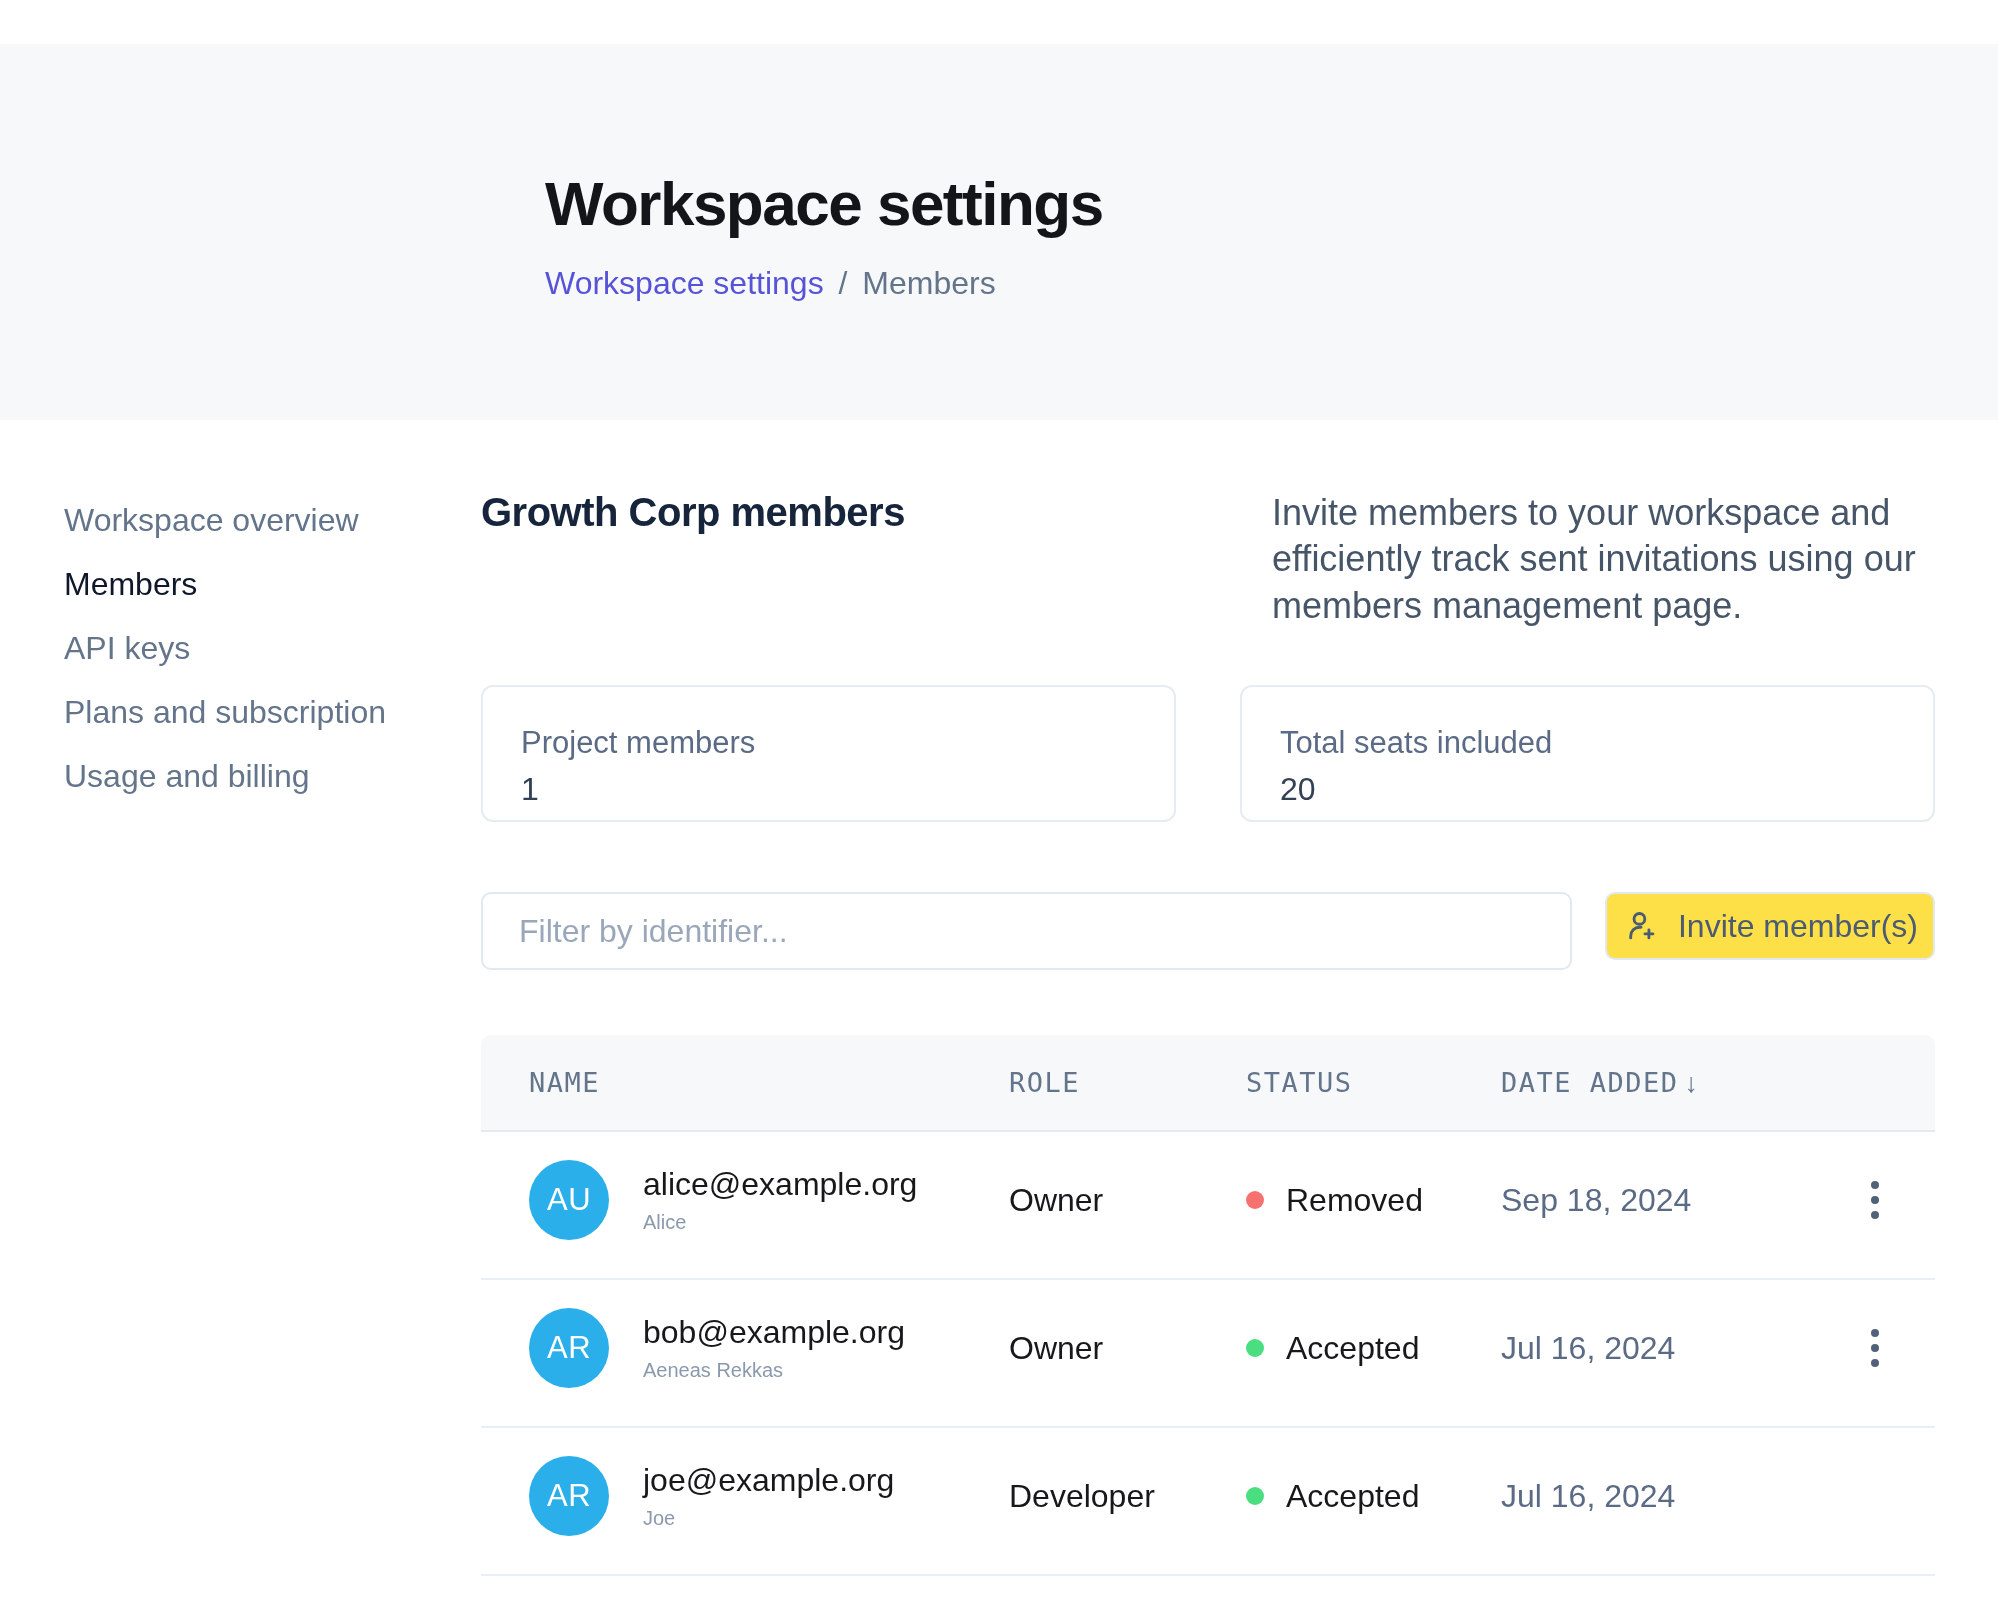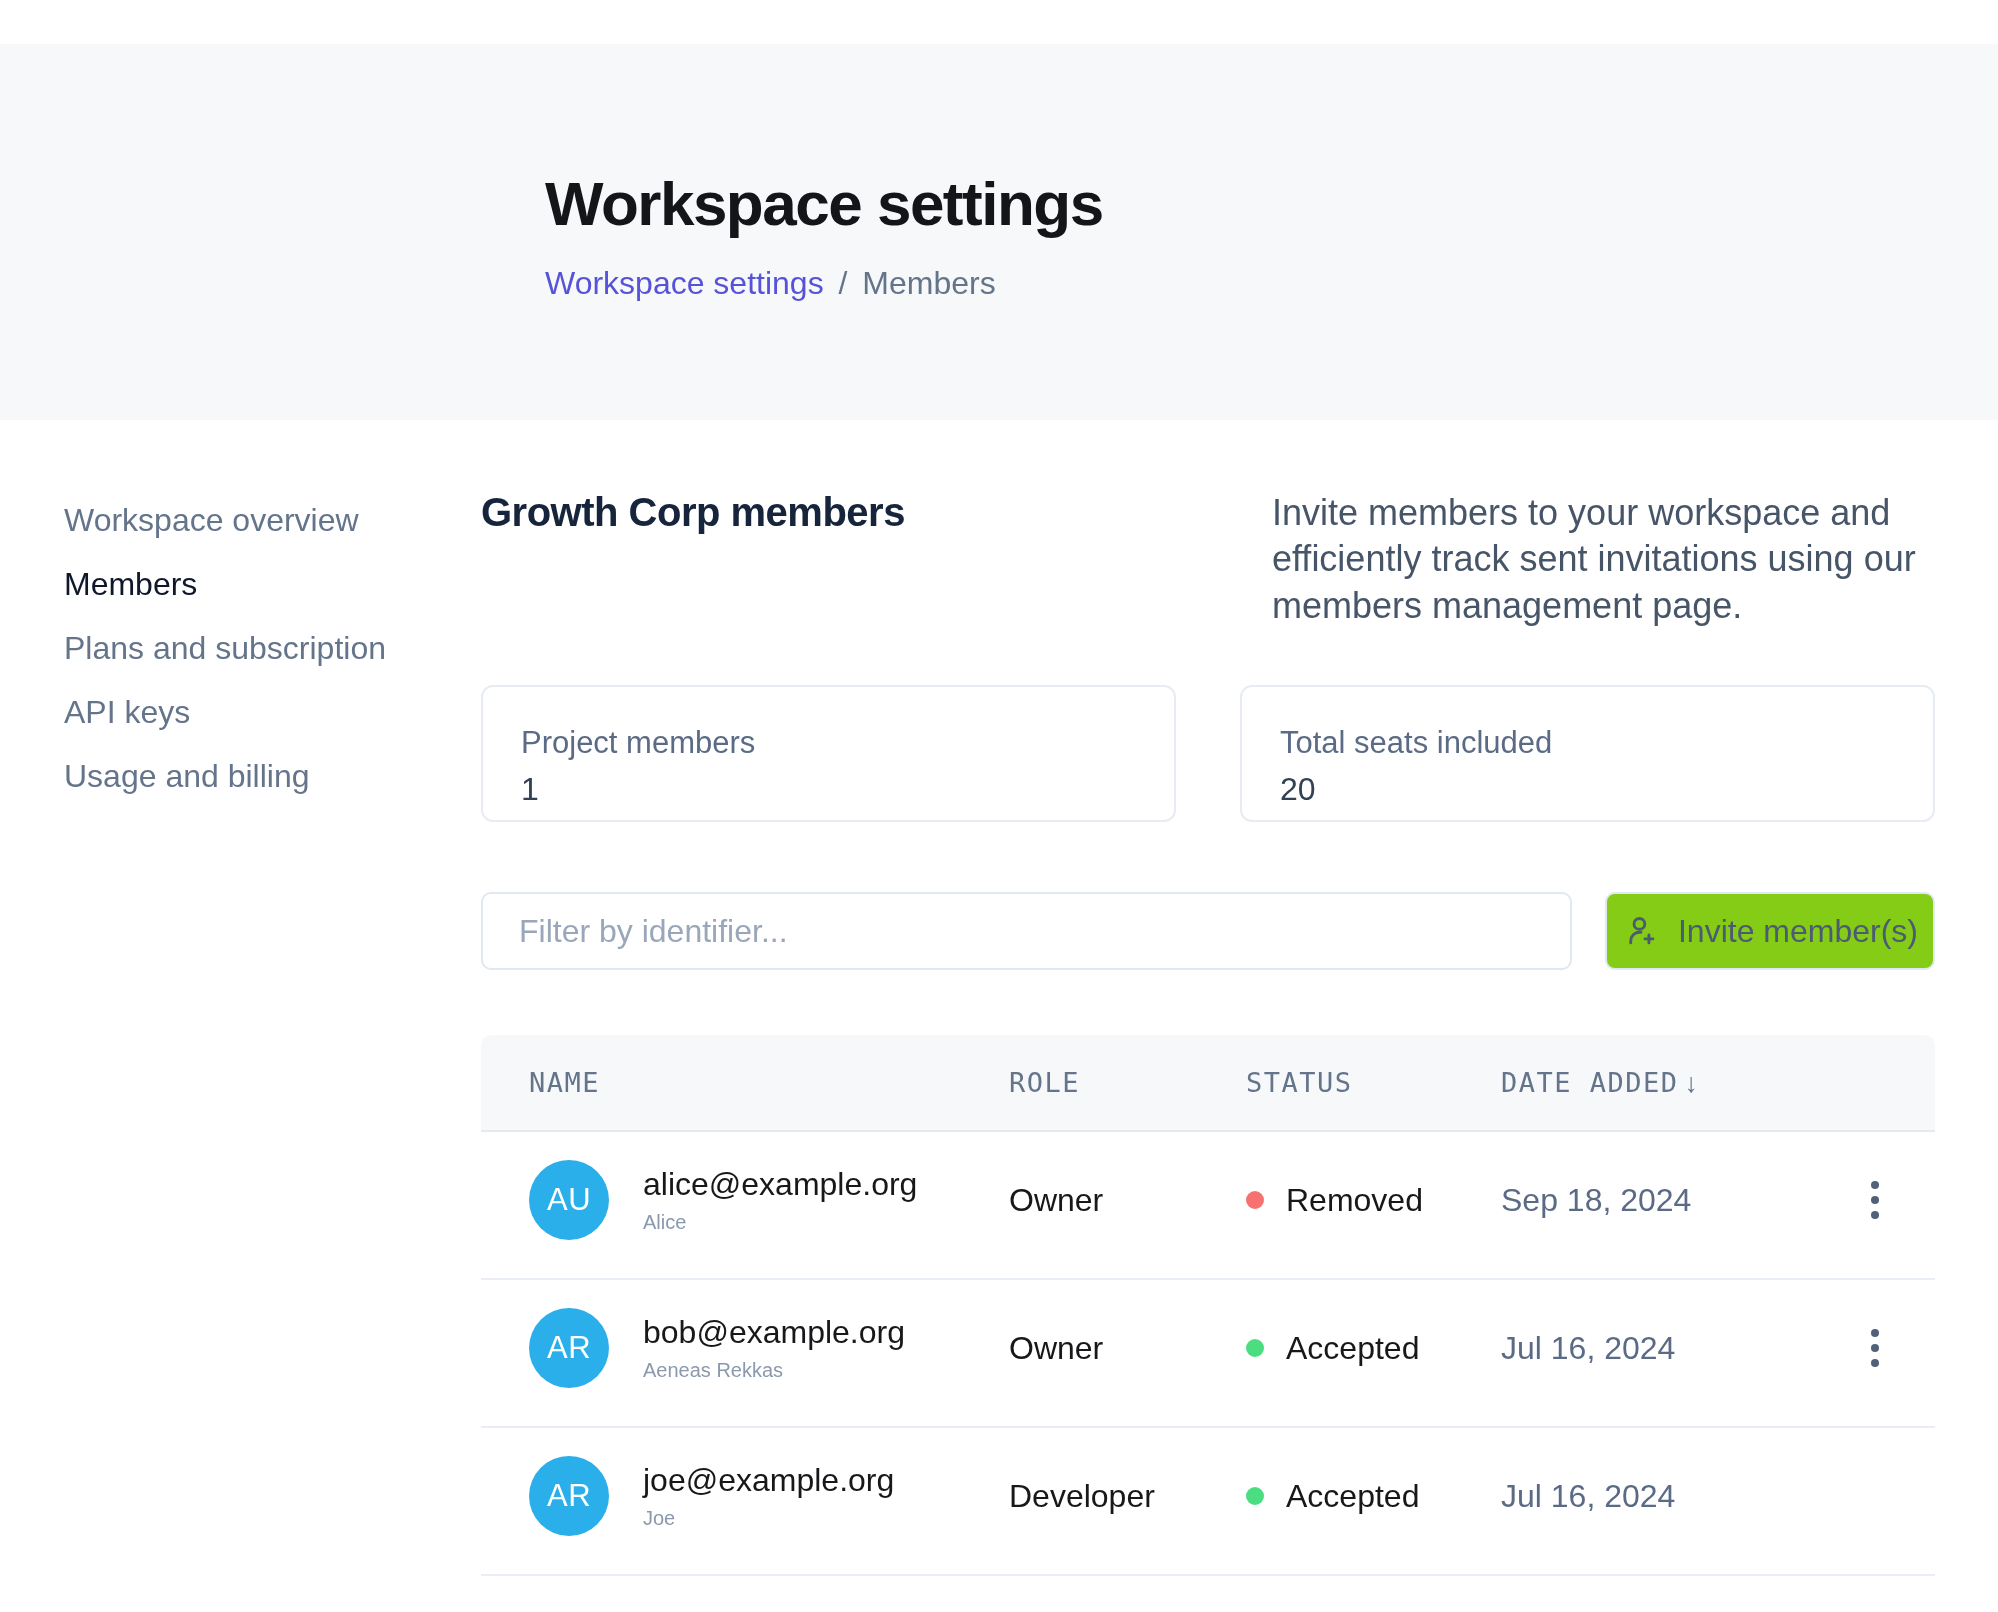--- a/index.html
+++ b/index.html
@@ -32,21 +32,21 @@
     padding:38px 0 0 38px; background:#fff; }
   .stat-label { font-size:31px; color:#5b6b85; }
   .stat-value { font-size:32px; color:#334155; margin-top:10px; }
 
   
   .filter-row { display:flex; gap:33px; margin-top:70px; }
   .filter-input { flex:1; height:78px; border:2px solid #e2e8f0; border-radius:10px;
     padding:3px 36px; font-size:32px; color:#0f172a; outline:none;
     font-family:Liberation Sans, sans-serif; }
   .filter-input::placeholder { color:#9aa7ba; }
-  .invite-btn { width:330px; height:78px; background:#84cc16; border:2px solid #e2e8f0;
+  .invite-btn { width:330px; height:68px; background:#fde047; border:2px solid #e2e8f0;
     border-radius:10px; display:flex; align-items:center; justify-content:center; gap:18px;
     font-size:32px; color:#4b5b74; cursor:pointer; font-family:"Liberation Sans", sans-serif; }
   .invite-btn svg { display:block; }
 
   
   .members-table { margin-top:65px; }
   .thead { display:grid; grid-template-columns:480px 237px 255px 1fr 60px;
     align-items:center; height:97px; background:#f6f8fa; border-radius:10px 10px 0 0;
     padding:0 30px 0 48px; border-bottom:2px solid #e5eaf0;
     font-family:"DejaVu Sans Mono", monospace; font-size:27px; letter-spacing:1.5px;
@@ -80,22 +80,22 @@
     <span class="bc-sep">/</span>
     <span class="bc-current">Members</span>
   </div>
 </div>
 
 <div class="body-wrap">
 
   <nav class="sidebar" id="sidebar-list">
       <div class="sidebar-item">Workspace overview</div>
       <div class="sidebar-item active">Members</div>
+      <div class="sidebar-item">API keys</div>
       <div class="sidebar-item">Plans and subscription</div>
-      <div class="sidebar-item">API keys</div>
       <div class="sidebar-item">Usage and billing</div>
     </nav>
 
   <div class="main">
 
     <div class="main-top">
       <h2 class="section-heading">Growth Corp members</h2>
       <p class="section-desc">Invite members to your workspace and efficiently track sent invitations using our members management page.</p>
     </div>
 

